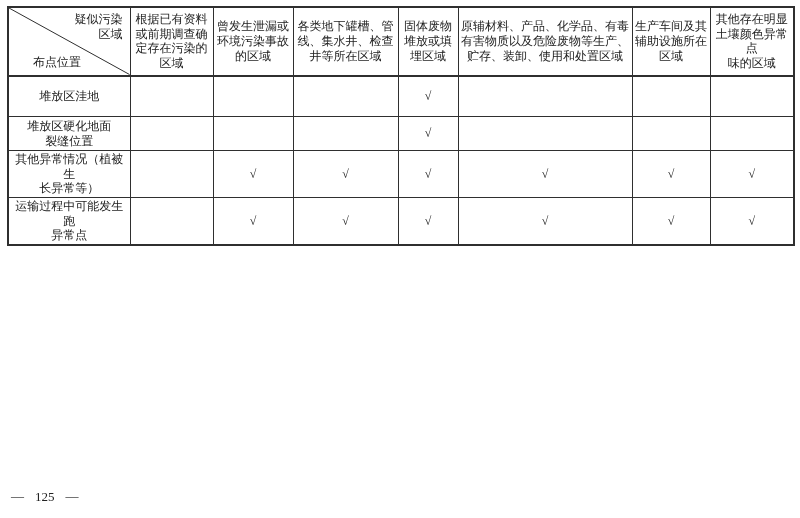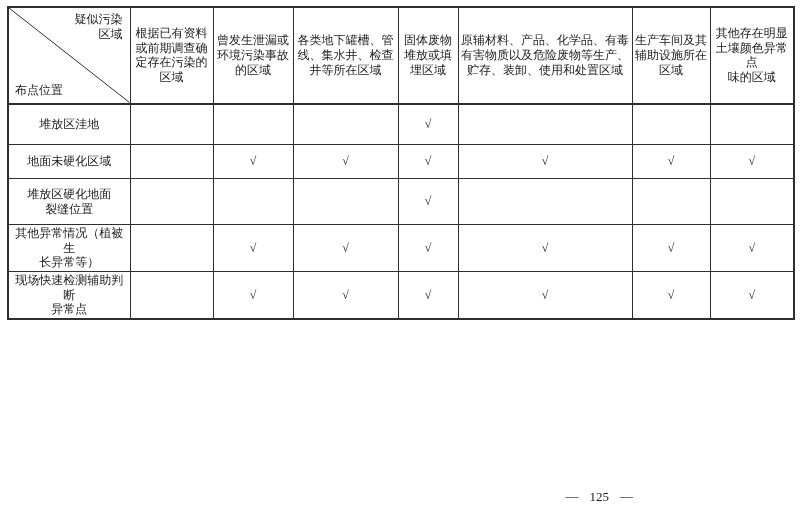--- a/index.html
+++ b/index.html
@@ -24,32 +24,32 @@
   tbody tr:nth-child(2){height:34px}
   tbody tr:nth-child(3){height:46px}
   tbody tr:nth-child(4){height:39px}
   tbody tr:nth-child(5){height:40px}
   tbody tr:nth-child(6){height:40px}
   tbody tr:nth-child(7){height:40px}
   tbody tr:nth-child(8){height:36px}
   tbody tr.thick-top td { border-top:2.5px solid #2f2f2f; }
   td.check-cell, td.empty-cell { font-size:12px; }
 
-  th.corner-cell { position:relative; padding:18px; }
+  th.corner-cell { position:relative; padding:4px; }
   .corner-svg { position:absolute; left:0; top:0; width:100%; height:100%; display:block; }
   .corner-top {
     position:absolute; top:4px; right:7px; text-align:right;
     white-space:pre-line; font-size:12px; line-height:1.25;
   }
   .corner-bottom {
-    position:absolute; bottom:5px; left:6px; font-size:12px;
+    position:absolute; bottom:5px; left:24px; font-size:12px;
   }
   .footer {
     position:absolute; left:0; top:489px; width:644px;
-    text-align:right; font-size:13px; color:#222;
+    text-align:left; font-size:13px; color:#222;
   }
   .footer .dash { display:inline-block; margin:0 11px; transform:translateY(-1px); }
 </style>
 </head>
 <body>
 
 <div class="page">
 
   <table class="grid">
     <colgroup>
@@ -101,30 +101,20 @@
           <td>堆放区洼地</td>
           <td class="empty-cell"></td>
           <td class="empty-cell"></td>
           <td class="empty-cell"></td>
           <td class="check-cell">√</td>
           <td class="empty-cell"></td>
           <td class="empty-cell"></td>
           <td class="empty-cell"></td>
         </tr>
         <tr>
-          <td>地面未硬化区域</td>
-          <td class="empty-cell"></td>
-          <td class="check-cell">√</td>
-          <td class="check-cell">√</td>
-          <td class="check-cell">√</td>
-          <td class="check-cell">√</td>
-          <td class="check-cell">√</td>
-          <td class="check-cell">√</td>
-        </tr>
-        <tr>
           <td>堆放区硬化地面
 裂缝位置</td>
           <td class="empty-cell"></td>
           <td class="empty-cell"></td>
           <td class="empty-cell"></td>
           <td class="check-cell">√</td>
           <td class="empty-cell"></td>
           <td class="empty-cell"></td>
           <td class="empty-cell"></td>
         </tr>
@@ -133,21 +123,21 @@
 长异常等）</td>
           <td class="empty-cell"></td>
           <td class="check-cell">√</td>
           <td class="check-cell">√</td>
           <td class="check-cell">√</td>
           <td class="check-cell">√</td>
           <td class="check-cell">√</td>
           <td class="check-cell">√</td>
         </tr>
         <tr>
-          <td>现场快速检测辅助判断
+          <td>运输过程中可能发生跑
 异常点</td>
           <td class="empty-cell"></td>
           <td class="check-cell">√</td>
           <td class="check-cell">√</td>
           <td class="check-cell">√</td>
           <td class="check-cell">√</td>
           <td class="check-cell">√</td>
           <td class="check-cell">√</td>
         </tr>
       </tbody>

